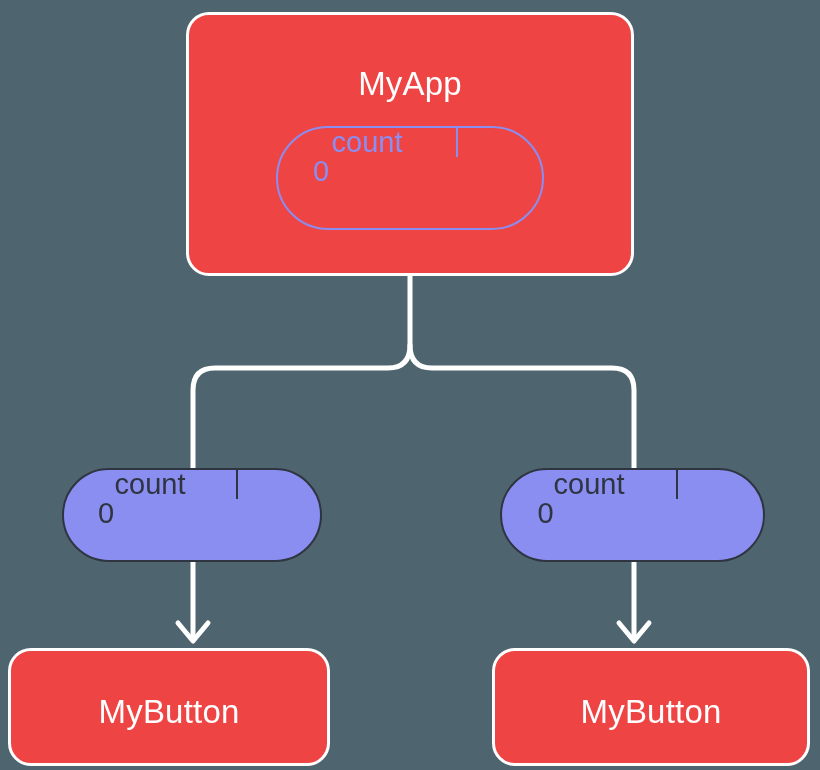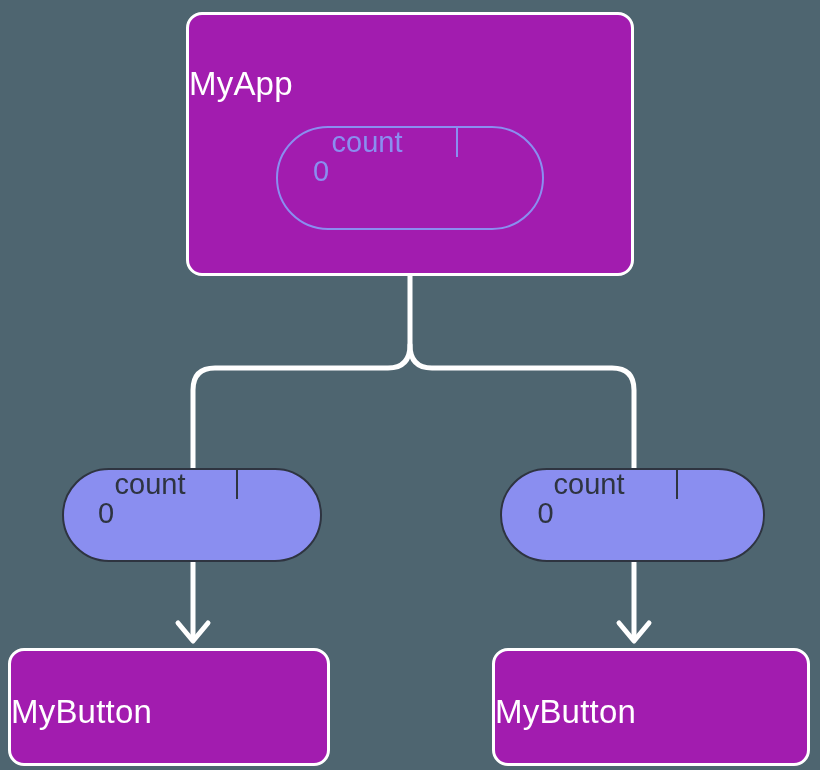--- a/index.html
+++ b/index.html
@@ -30,26 +30,26 @@
     width: 820px;
     height: 770px;
     z-index: 1;
   }
 
   
   .node-box {
     position: absolute;
     z-index: 2;
     box-sizing: border-box;
-    background: #a21caf;
+    background: #ef4444;
     border: 3px solid #ffffff;
-    border-radius: 16px;
+    border-radius: 23px;
     display: flex;
     flex-direction: column;
-    align-items: flex-start;
+    align-items: center;
   }
 
   .node-title {
     color: #ffffff;
     font-size: 33px;
     font-weight: 400;
     letter-spacing: 0.2px;
     line-height: 1;
     white-space: nowrap;
   }

